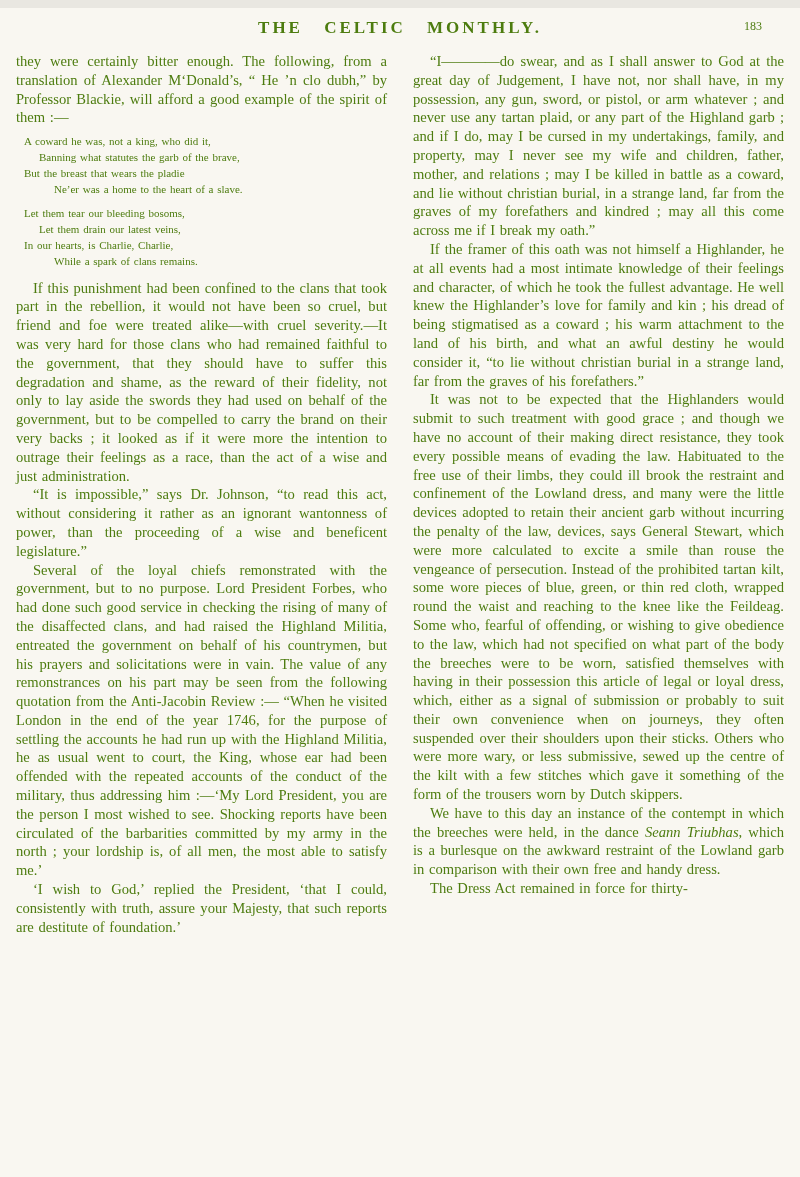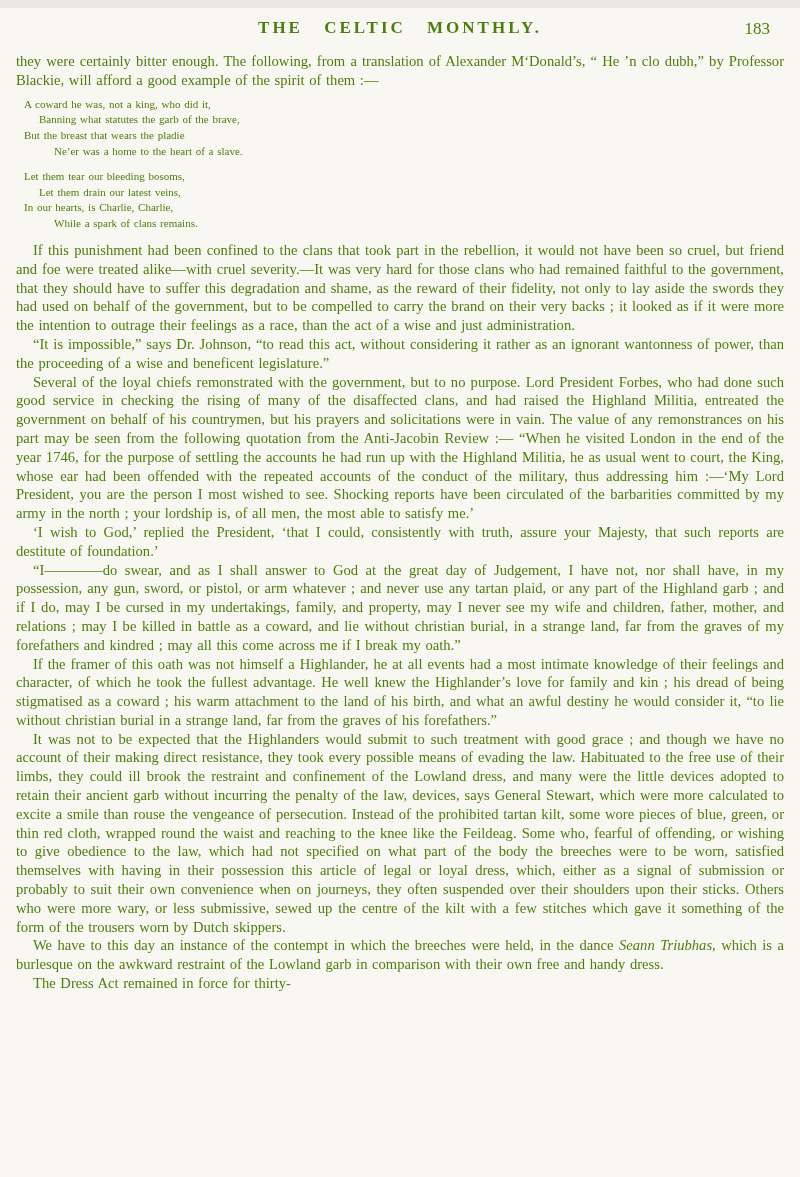--- a/index.html
+++ b/index.html
@@ -23,27 +23,27 @@
   .journal-title {
     text-align: center;
     font-size: 17px;
     font-weight: bold;
     letter-spacing: 3px;
     word-spacing: 14px;
     padding-top: 2px;
   }
   .page-number {
     position: absolute;
-    right: 14px;
+    right: 22px;
     top: 3px;
-    font-size: 17px;
+    font-size: 12px;
   }
   .columns {
     display: flex;
-    flex-direction: column;
+    gap: 26px;
   }
   .col {
     flex: 1 1 0;
     min-width: 0;
     text-align: justify;
     font-size: 14.6px;
     line-height: 18.8px;
     word-spacing: 1px;
   }
   .col p {

